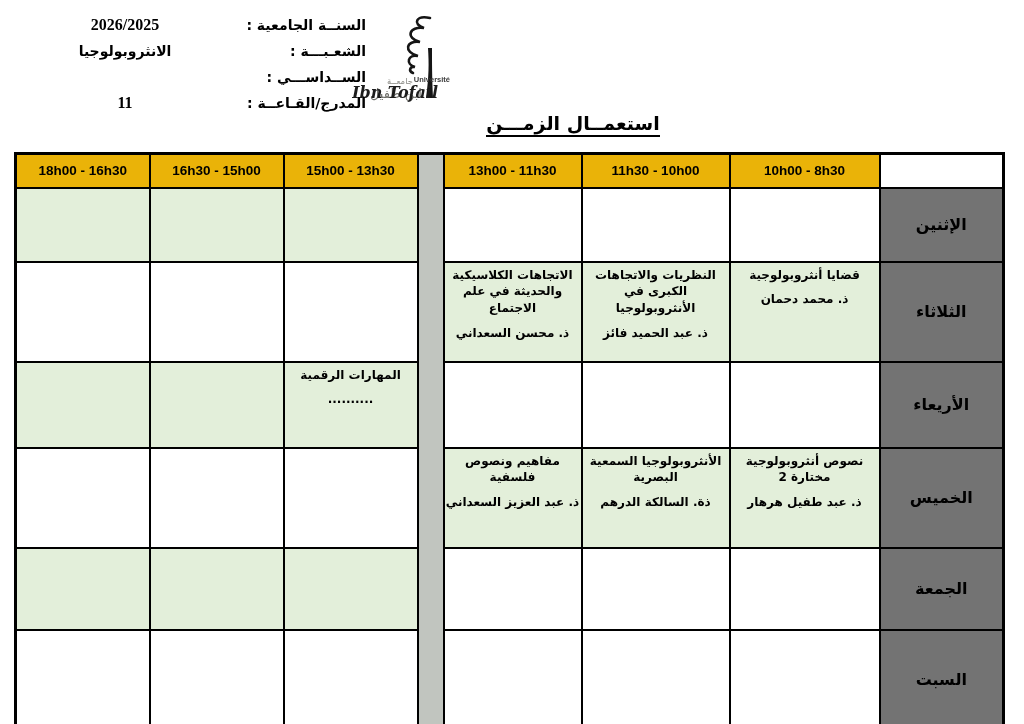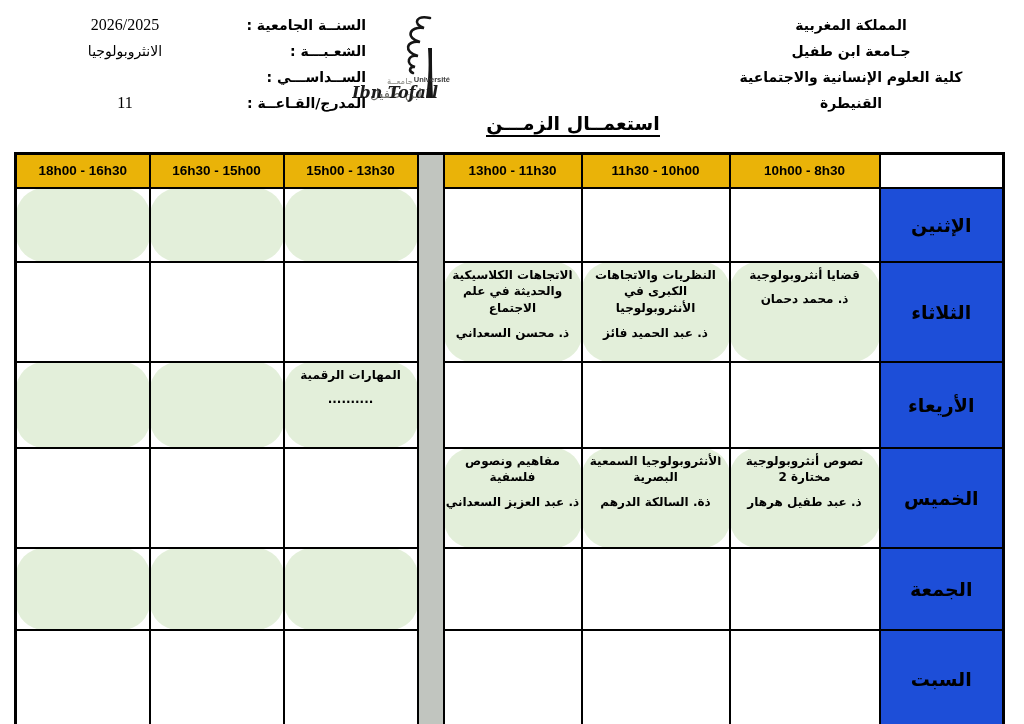--- a/index.html
+++ b/index.html
@@ -6,60 +6,54 @@
   .page{
     position:relative;width:1024px;height:724px;background:#fff;overflow:hidden;
     font-family:"DejaVu Sans",sans-serif;color:#000;direction:rtl;
   }
   
   .gov-block{position:absolute;top:12px;right:8px;width:330px;text-align:center;}
   .gov-block div{font-weight:bold;font-size:14px;line-height:26px;}
   .info-block{position:absolute;top:12px;left:10px;width:356px;}
   .info-row{display:flex;align-items:center;height:26px;}
   .info-label{flex:0 0 126px;font-weight:bold;font-size:14px;white-space:nowrap;}
-  .info-value{flex:1;text-align:center;font-weight:normal;font-size:14px;}
+  .info-value{flex:1;text-align:center;font-weight:bold;font-size:14px;}
   .info-value.serif{font-family:"Liberation Serif",serif;font-size:16px;direction:ltr;}
   .logo-block{position:absolute;top:14px;left:352px;width:160px;height:104px;}
   
   .title-wrap{position:absolute;top:112px;left:3px;width:100%;text-align:center;}
   .title-wrap span{
     display:inline-block;transform:translateX(58px);
     font-weight:bold;font-size:19px;border-bottom:2.5px solid #000;padding-bottom:1px;
   }
   
   table.tt{
     position:absolute;top:152px;left:14px;border-collapse:collapse;table-layout:fixed;
     border:3px solid #000;
   }
   table.tt td, table.tt th{border:2px solid #000;padding:0;overflow:hidden;}
   th.time{font-family:"Liberation Sans","DejaVu Sans",sans-serif;direction:ltr;
     font-weight:bold;font-size:13.5px;background:#eab308;}
   th.day-head{background:#fff;}
-  td.day{font-weight:bold;font-size:19px;text-align:center;background:#1d4ed8;}
-  td.slot{vertical-align:top;text-align:center;background:#fff;border-radius:28px;}
+  td.day{font-weight:bold;font-size:16px;text-align:center;background:#737373;}
+  td.slot{vertical-align:top;text-align:center;background:#fff;}
   td.slot[data-state="green"]{background:var(--green,#e3efda);}
   td.sep{background:var(--gray,#c1c5bf);}
   .c-title{font-weight:bold;font-size:12px;line-height:1.4;padding:4px 3px 0 3px;}
   .c-teacher{font-weight:bold;font-size:12px;padding-top:9px;}
   
   .logo-lat-small{font-family:"Liberation Sans",sans-serif;font-weight:bold;}
   .logo-lat-script{font-family:"DejaVu Serif",serif;font-style:italic;font-weight:bold;}
   .logo-ar{font-family:"DejaVu Sans",sans-serif;}
 </style>
 </head>
 <body>
 
 <div class="page">
 
-  <div class="gov-block">
-    <div>المملكة المغربية</div>
-    <div>جـامعة ابن طفيل</div>
-    <div>كلية العلوم الإنسانية والاجتماعية</div>
-    <div>القنيطرة</div>
-  </div>
 
   <div class="logo-block">
     <svg width="160" height="104" viewBox="0 0 160 104">
       <path d="M78,4 C64,1 60,10 72,14 C57,12 53,24 68,28 C54,26 51,38 66,42 C56,40 53,50 63,53 C58,52 56,57 61,59" fill="none" stroke="#151515" stroke-width="2.6" stroke-linecap="round"></path>
       <path d="M76,34 C77,50 77,62 74,84 L81,84 C80,62 80,48 80,34 Z" fill="#151515"></path>
       <text class="logo-ar" x="48" y="70" font-size="8.5" fill="#8a8a85" text-anchor="middle">جامعــة</text>
       <text class="logo-ar" x="44" y="84" font-size="13" fill="#6f6f6a" text-anchor="middle">ابن طفيل</text>
       <text class="logo-lat-small" x="98" y="68" font-size="7.5" fill="#3a3a3a">Université</text>
       <text class="logo-lat-script" x="86" y="84" font-size="16" fill="#1c1c1c">Ibn Tofail</text>
     </svg>

